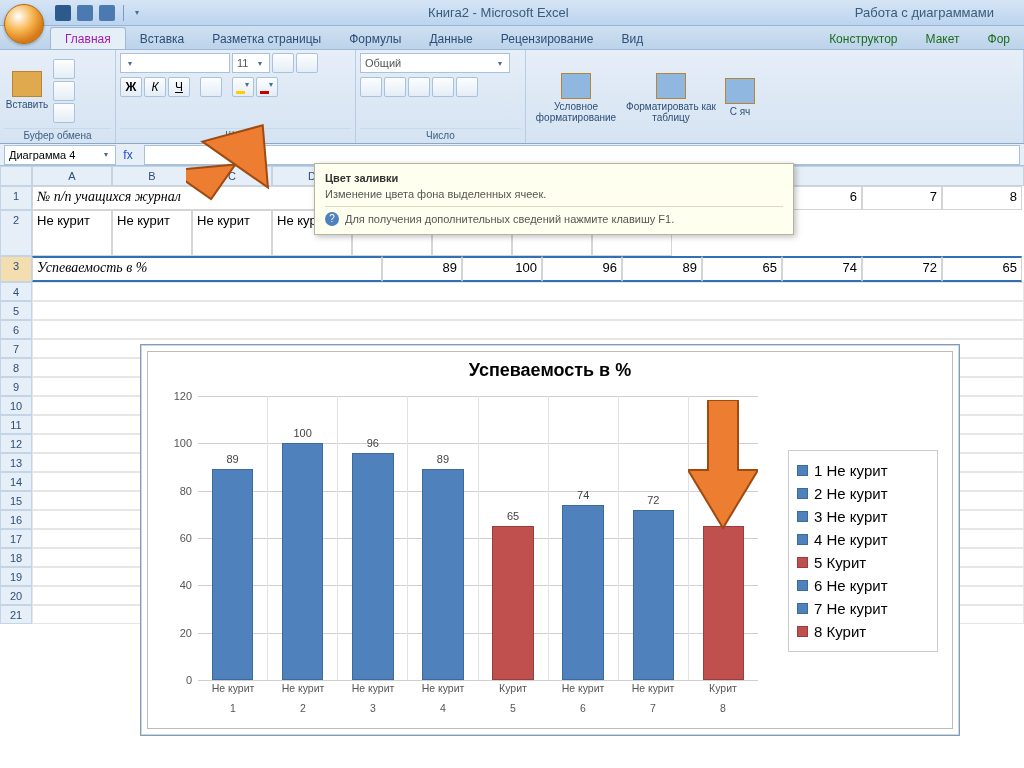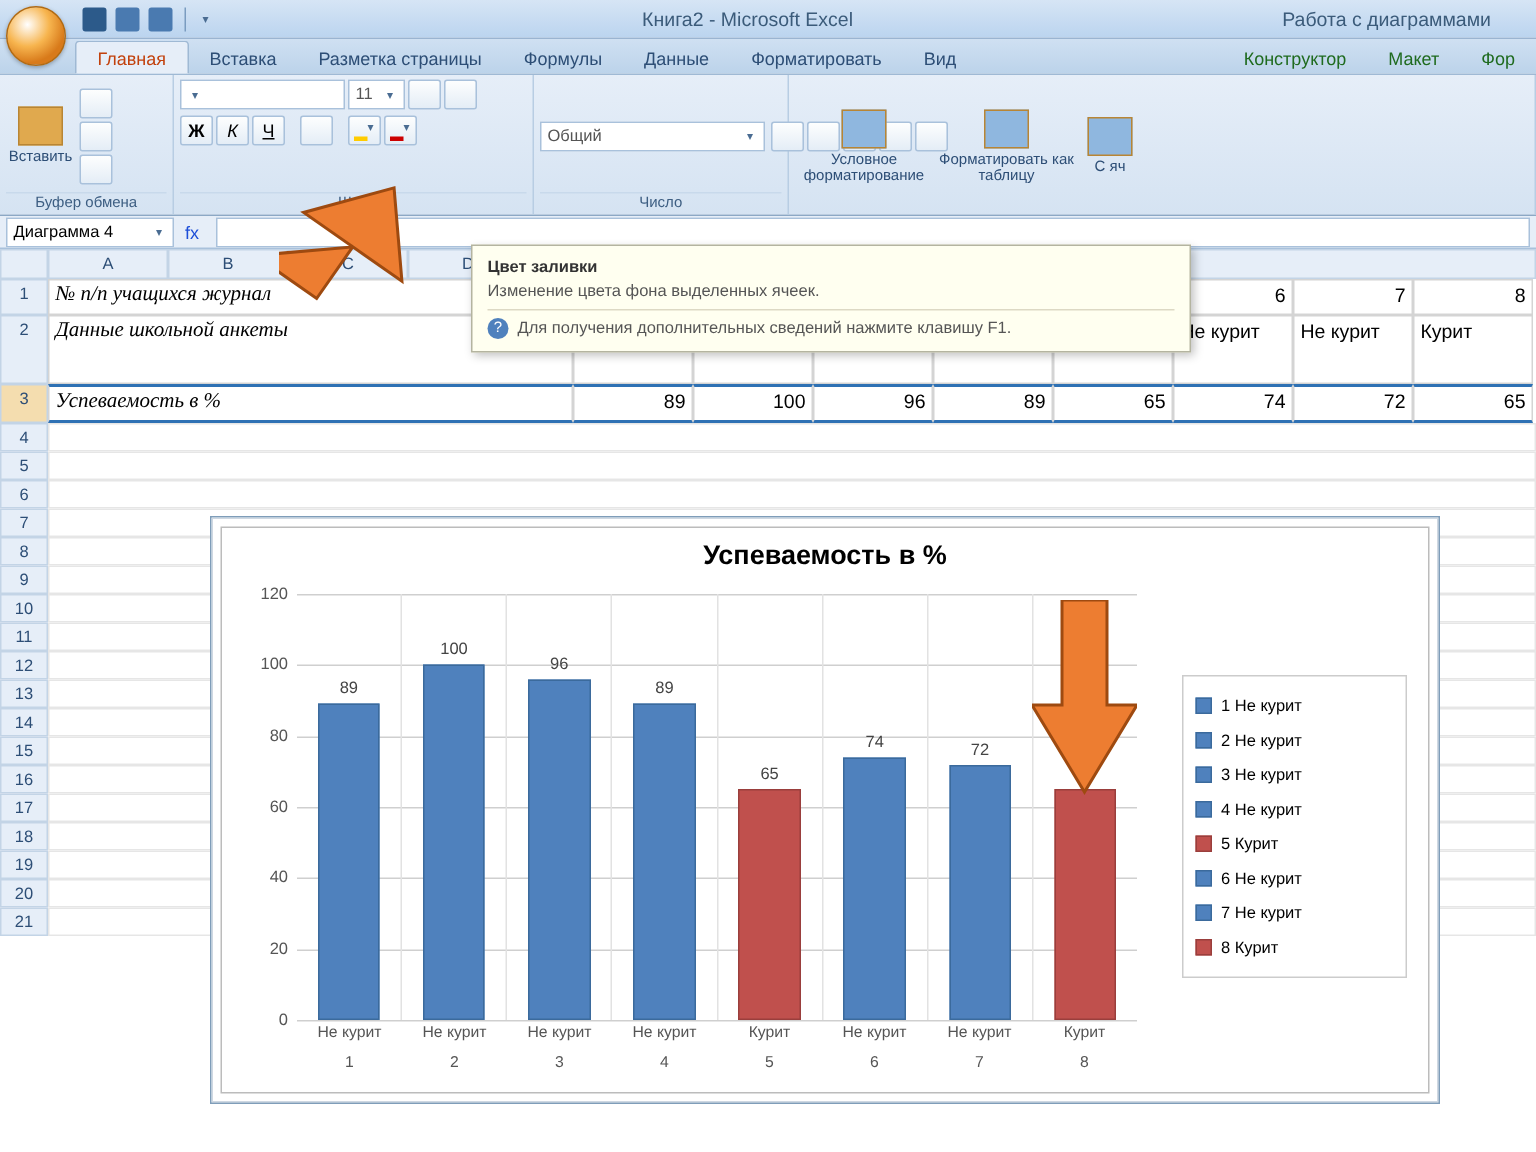--- a/index.html
+++ b/index.html
@@ -10,21 +10,21 @@
   .office-btn { width:40px; height:40px; position:absolute; left:4px; top:4px; background:radial-gradient(circle at 35% 30%,#fff,#f7b54f 40%,#d87a1a 70%); border-radius:50%; border:1px solid #b06a13; z-index:10; box-shadow:0 1px 3px rgba(0,0,0,.3); }
   .qat { margin-left:55px; display:flex; gap:6px; align-items:center; }
   .qat .qi { width:16px; height:16px; background:#2c5a8a; border-radius:2px; }
   .qat .sep { width:1px; height:16px; background:#7a9cc0; margin:0 2px; }
   .title-center { flex:1; text-align:center; color:#3b5b7a; font-size:13px; }
   .title-right { color:#3b5b7a; font-size:13px; padding-right:30px; }
 
   
   .tabstrip { height:24px; background:linear-gradient(#cfe0f2,#bcd3ea); display:flex; align-items:flex-end; padding-left:50px; border-bottom:1px solid #9fb9d4; }
   .tab { padding:4px 14px 3px; color:#2d4e76; cursor:default; font-size:12px; }
-  .tab.active { background:#e6eef8; border:1px solid #9fb9d4; border-bottom:none; border-radius:3px 3px 0 0; color:#c2410c; font-weight:normal; }
+  .tab.active { background:#e6eef8; border:1px solid #9fb9d4; border-bottom:none; border-radius:3px 3px 0 0; color:#a21caf; font-weight:normal; }
   .tab.chart { color:#1f6b1f; }
 
   
   .ribbon { height:94px; background:linear-gradient(#e6eef8,#d5e3f2); border-bottom:1px solid #8ca8c5; display:flex; position:relative; }
   .group { border-right:1px solid #b8cde3; display:flex; flex-direction:column; justify-content:space-between; padding:3px 4px 1px; }
   .group-body { flex:1; display:flex; align-items:center; gap:3px; }
   .group-label { text-align:center; font-size:10px; color:#3d5e82; padding:1px 0; border-top:1px solid #c8d9eb; }
   .btn-big { display:flex; flex-direction:column; align-items:center; justify-content:center; width:46px; height:64px; border:1px solid transparent; border-radius:3px; font-size:10px; color:#2d4e76; text-align:center; line-height:1.1; }
   .btn-big .ic { width:30px; height:26px; background:#e0a94e; border:1px solid #b88534; margin-bottom:2px; }
   .btn-sm { width:22px; height:20px; border:1px solid #a9c1db; background:linear-gradient(#fdfefe,#e4edf6); border-radius:2px; }
@@ -80,21 +80,21 @@
   .yaxis-lab { position:absolute; left:12px; font-size:11px; color:#555; text-align:right; width:32px; transform:translateY(-50%); }
   .bars { position:absolute; left:0; right:0; bottom:0; top:0; display:flex; }
   .cat { flex:1; position:relative; border-left:1px solid #e2e2e2; }
   .cat:first-child { border-left:none; }
   .bar { position:absolute; bottom:0; width:60%; left:20%; }
   .bar.blue { background:#4f81bd; border:1px solid #3b6a9c; }
   .bar.red  { background:#c0504d; border:1px solid #9a3e3c; }
   .bar-label { position:absolute; width:100%; text-align:center; font-size:11px; color:#444; }
   .xcats { position:absolute; left:50px; top:330px; width:560px; display:flex; }
   .xcat { flex:1; text-align:center; font-size:10.5px; color:#555; line-height:1.3; }
-  .legend { position:absolute; right:14px; top:98px; width:150px; border:1px solid #ccc; padding:6px 8px; font-size:11px; }
+  .legend { position:absolute; right:14px; top:98px; width:150px; border:1px solid #ccc; padding:6px 8px; font-size:15px; }
   .legend div { display:flex; align-items:center; gap:6px; margin:4px 0; }
   .sw { width:11px; height:11px; }
   .sw.blue { background:#4f81bd; border:1px solid #3b6a9c; }
   .sw.red  { background:#c0504d; border:1px solid #9a3e3c; }
 </style>
 </head>
 <body>
 
 <div class="titlebar">
   <div class="office-btn"></div>
@@ -108,21 +108,21 @@
   <div class="title-center">Книга2 - Microsoft Excel</div>
   <div class="title-right">Работа с диаграммами</div>
 </div>
 
 <div class="tabstrip">
   <div class="tab active">Главная</div>
   <div class="tab">Вставка</div>
   <div class="tab">Разметка страницы</div>
   <div class="tab">Формулы</div>
   <div class="tab">Данные</div>
-  <div class="tab">Форматировать</div>
+  <div class="tab">Рецензирование</div>
   <div class="tab">Вид</div>
   <div style="flex:1"></div>
   <div class="tab chart">Конструктор</div>
   <div class="tab chart">Макет</div>
   <div class="tab chart">Фор</div>
 </div>
 
 <div class="ribbon">
   <div class="group" style="width:116px">
     <div class="group-body">
@@ -167,21 +167,21 @@
             <div class="font-underline"></div>
             <span class="dd" style="position:absolute;right:1px;top:2px">▾</span>
           </div>
       </div>
     </div>
     <div class="group-label">Шри</div>
   </div>
 
 
   <div class="group" style="width:170px">
-    <div class="group-body" style="flex-direction:row; align-items:stretch; gap:4px">
+    <div class="group-body" style="flex-direction:column; align-items:stretch; gap:4px">
       <div class="row">
           <div class="combo" style="width:150px">
             <span>Общий</span>
             <span class="dd" style="margin-left:auto">▾</span>
           </div>
         </div>
       <div class="row">
         <div class="btn-sm"></div>
         <div class="btn-sm"></div>
         <div class="btn-sm"></div>
@@ -243,21 +243,20 @@
         <div class="cell num" style="width: 80px;"></div>
         <div class="cell num" style="width: 80px;"></div>
         <div class="cell num" style="width: 80px;"></div>
         <div class="cell num" style="width: 80px;"></div>
         <div class="cell num" style="width: 80px;">6</div>
         <div class="cell num" style="width: 80px;">7</div>
         <div class="cell num" style="width: 80px;">8</div>
       </div>
       <div class="datarow" style="height: 46px;">
         <div class="rowhead" style="height: 46px;">2</div>
-        <div class="cell ital" style="width: 350px;">Данные школьной анкеты</div>
         <div class="cell" style="width: 80px;">Не курит</div>
         <div class="cell" style="width: 80px;">Не курит</div>
         <div class="cell" style="width: 80px;">Не курит</div>
         <div class="cell" style="width: 80px;">Не курит</div>
         <div class="cell" style="width: 80px;">Курит</div>
         <div class="cell" style="width: 80px;">Не курит</div>
         <div class="cell" style="width: 80px;">Не курит</div>
         <div class="cell" style="width: 80px;">Курит</div>
       </div>
       <div class="datarow sel" style="height: 26px;">

